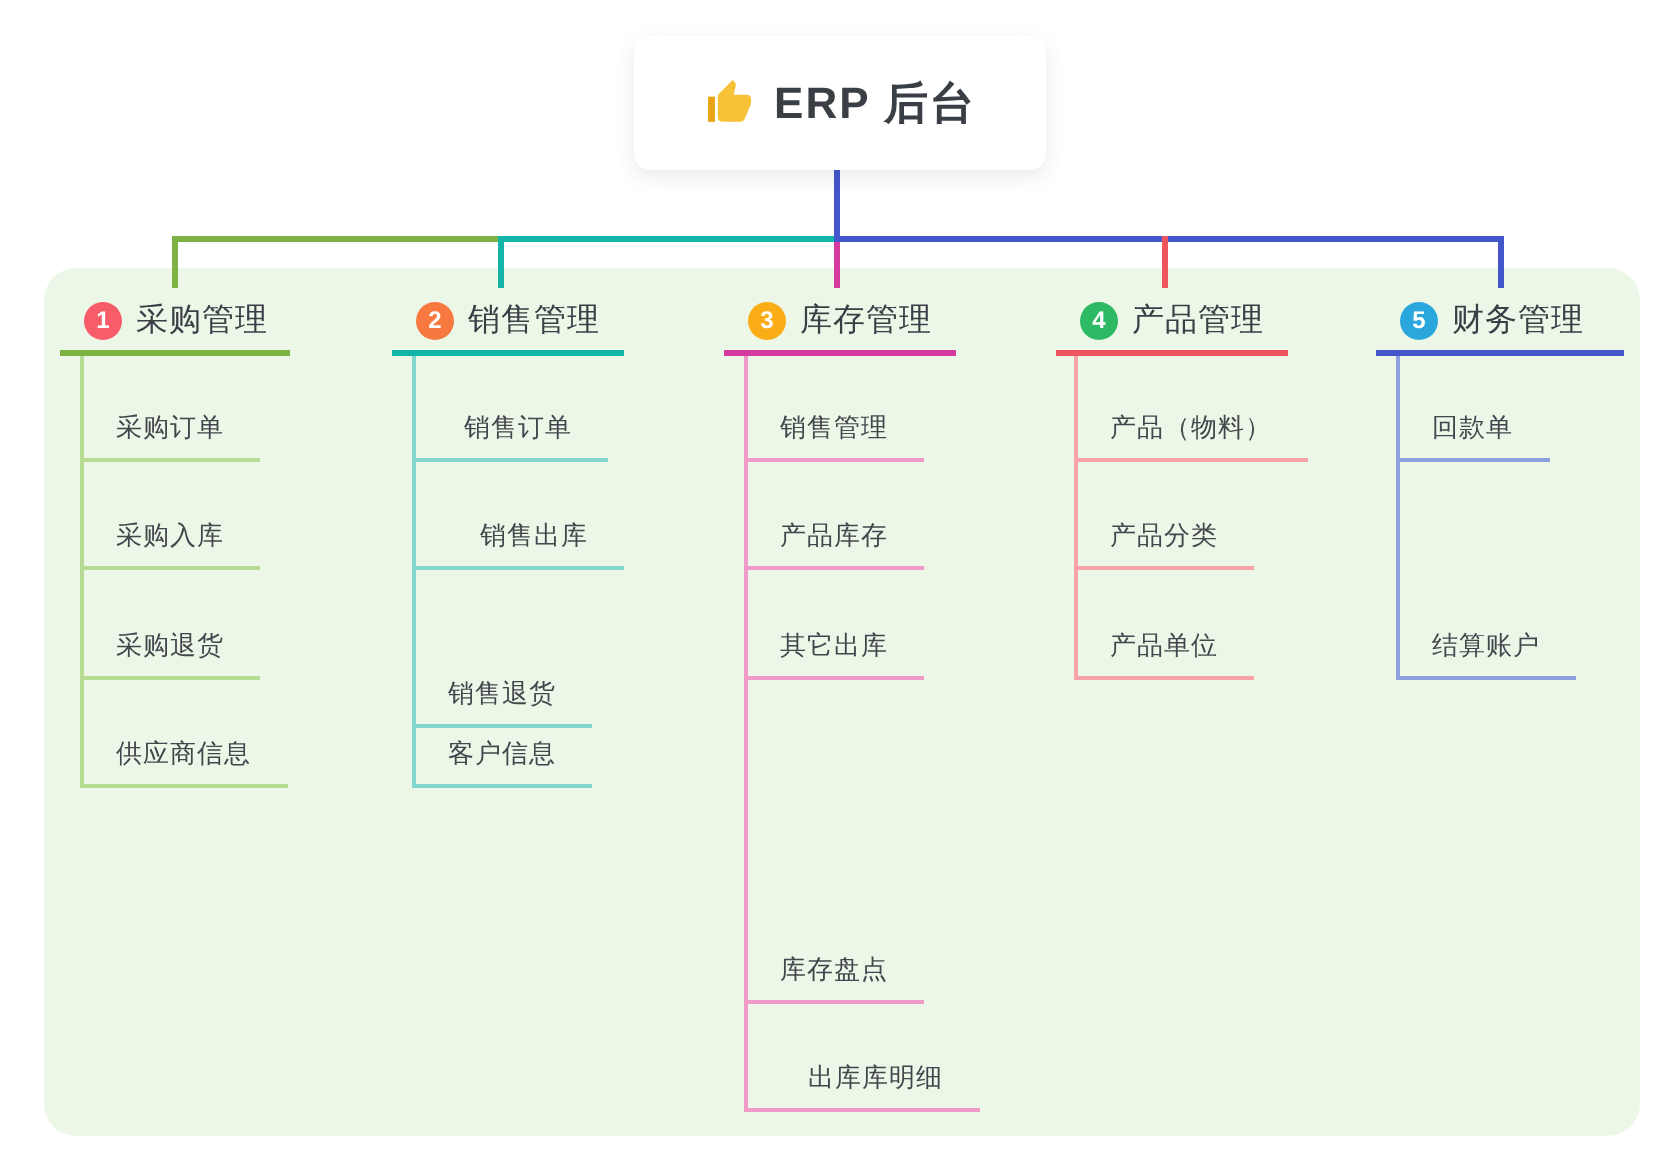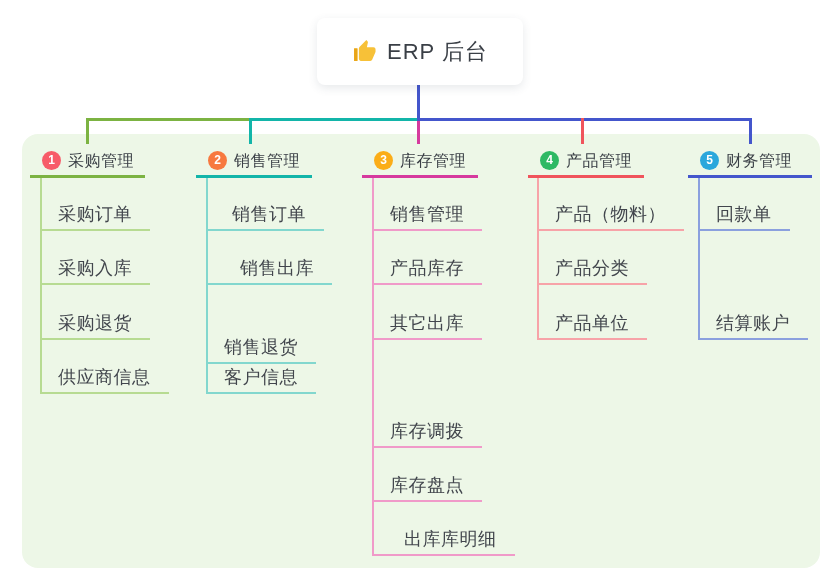--- a/index.html
+++ b/index.html
@@ -9,32 +9,32 @@
   }
   .panel{
     position:absolute;left:22px;top:134px;width:798px;height:434px;
     background:#edf7e7;border-radius:16px;
   }
   .root-node{
     position:absolute;left:317px;top:18px;width:206px;height:67px;
     background:#ffffff;border-radius:8px;box-shadow:0 3px 10px rgba(60,70,90,.12);
     display:flex;align-items:center;justify-content:center;gap:10px;z-index:3;
   }
-  .root-label{font-size:22px;font-weight:400;color:#3a3f46;letter-spacing:1px;}
+  .root-label{font-size:22px;font-weight:700;color:#3a3f46;letter-spacing:1px;}
   .line{position:absolute;z-index:1;}
   .badge{
     position:absolute;width:19px;height:19px;border-radius:50%;
     color:#fff;font-size:12px;line-height:19px;text-align:center;z-index:2;font-weight:bold;
   }
   .btitle{
     position:absolute;font-size:16px;line-height:21px;color:#3a3f46;z-index:2;
     white-space:nowrap;letter-spacing:0.5px;cursor:default;
   }
   .child{
-    position:absolute;font-size:18px;line-height:18px;color:#42464d;z-index:2;
+    position:absolute;font-size:13px;line-height:18px;color:#42464d;z-index:2;
     padding:0 18px 6px 18px;border-bottom:2px solid;white-space:nowrap;cursor:default;
     letter-spacing:0.5px;
   }
 </style>
 </head>
 <body>
 
 <div class="stage" id="stage">
   <div class="panel"></div>
 
@@ -68,21 +68,20 @@
     <div class="child" style="left: 206px; top: 314px; border-bottom-color: rgb(130, 215, 206); margin-top: 24px;">销售退货</div>
     <div class="child" style="left: 206px; top: 368px; border-bottom-color: rgb(130, 215, 206);">客户信息</div>
     <div class="line" style="left: 417px; top: 121px; width: 3px; height: 23px; background: rgb(214, 58, 158);"></div>
     <div class="badge" style="left: 374px; top: 151px; background: rgb(251, 173, 24);">3</div>
     <div class="btitle" style="left: 400px; top: 150px;">库存管理</div>
     <div class="line" style="left: 362px; top: 175px; width: 116px; height: 3px; background: rgb(214, 58, 158);"></div>
     <div class="line" style="left: 372px; top: 178px; width: 2px; height: 378px; background: rgb(240, 154, 201);"></div>
     <div class="child" style="left: 372px; top: 205px; border-bottom-color: rgb(240, 154, 201);">销售管理</div>
     <div class="child" style="left: 372px; top: 259px; border-bottom-color: rgb(240, 154, 201);">产品库存</div>
     <div class="child" style="left: 372px; top: 314px; border-bottom-color: rgb(240, 154, 201);">其它出库</div>
-    <div class="child" style="left: 372px; top: 422px; border-bottom-color: rgb(240, 154, 201);">库存调拨</div>
     <div class="child" style="left: 372px; top: 476px; border-bottom-color: rgb(240, 154, 201);">库存盘点</div>
     <div class="child" style="left: 372px; top: 530px; border-bottom-color: rgb(240, 154, 201); padding-left: 32px;">出库库明细</div>
     <div class="line" style="left: 581px; top: 118px; width: 3px; height: 26px; background: rgb(240, 84, 92);"></div>
     <div class="badge" style="left: 540px; top: 151px; background: rgb(46, 185, 100);">4</div>
     <div class="btitle" style="left: 566px; top: 150px;">产品管理</div>
     <div class="line" style="left: 528px; top: 175px; width: 116px; height: 3px; background: rgb(240, 84, 92);"></div>
     <div class="line" style="left: 537px; top: 178px; width: 2px; height: 162px; background: rgb(247, 163, 168);"></div>
     <div class="child" style="left: 537px; top: 205px; border-bottom-color: rgb(247, 163, 168);">产品（物料）</div>
     <div class="child" style="left: 537px; top: 259px; border-bottom-color: rgb(247, 163, 168);">产品分类</div>
     <div class="child" style="left: 537px; top: 314px; border-bottom-color: rgb(247, 163, 168);">产品单位</div>

